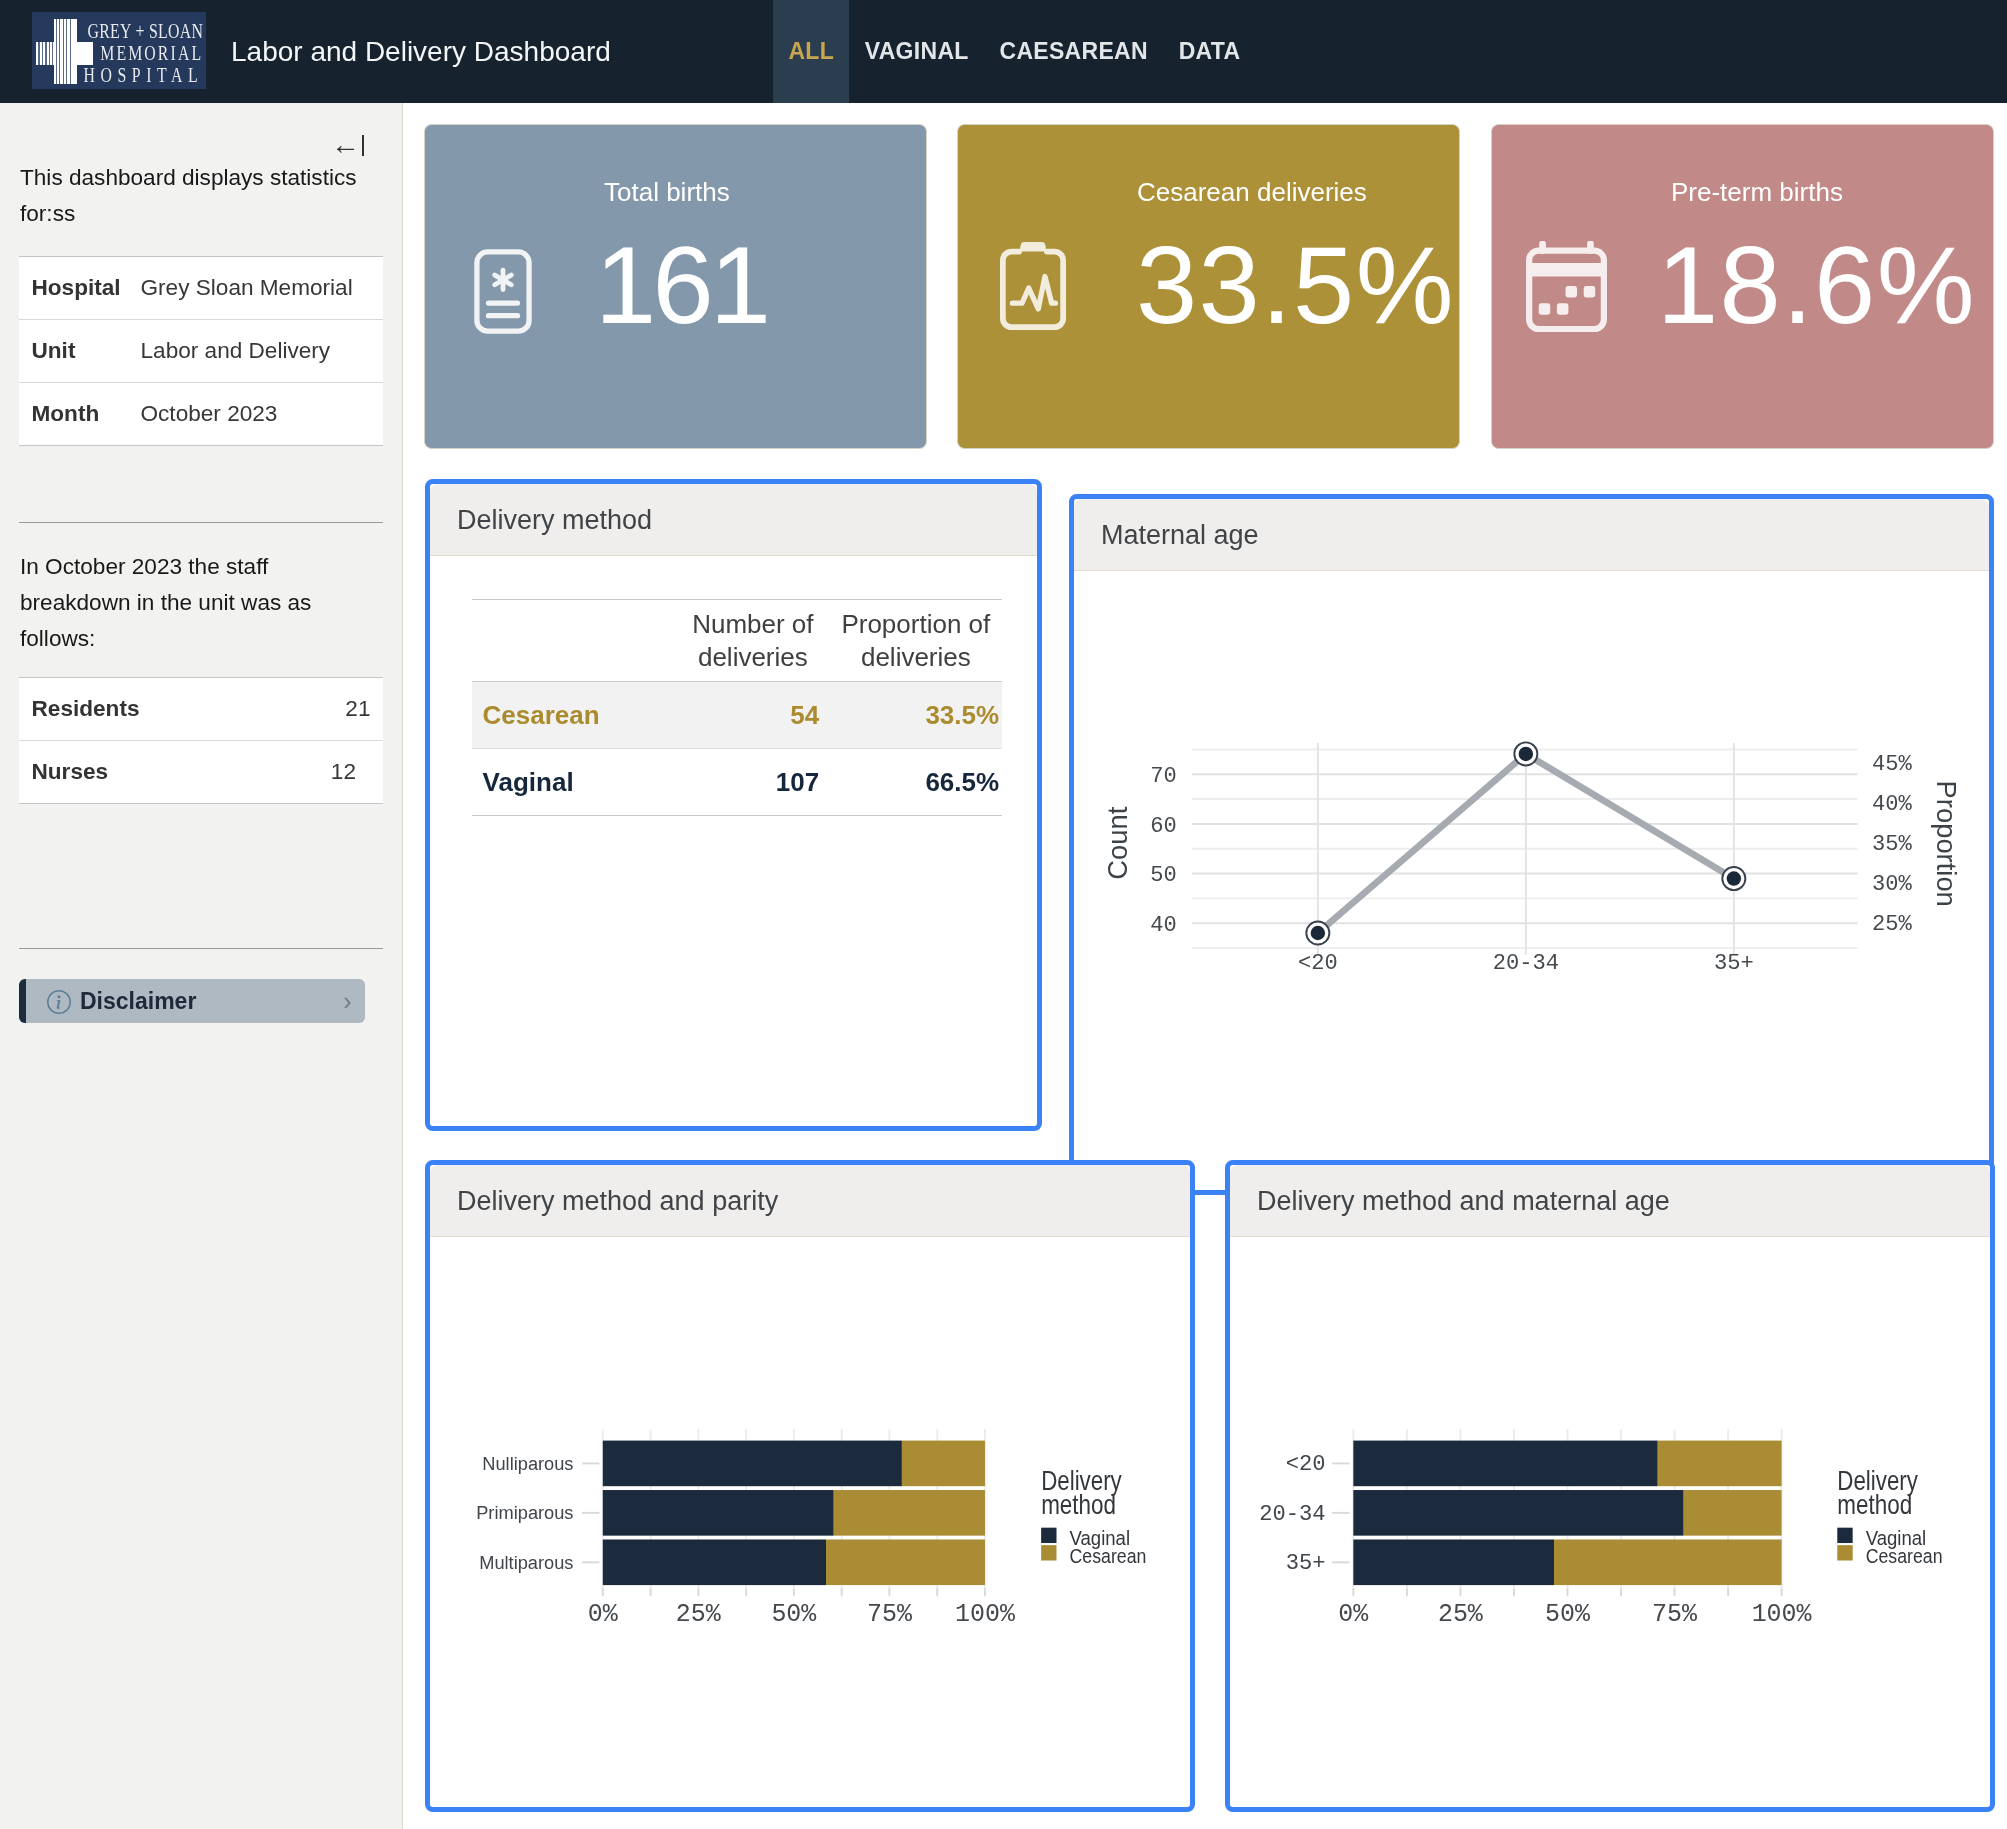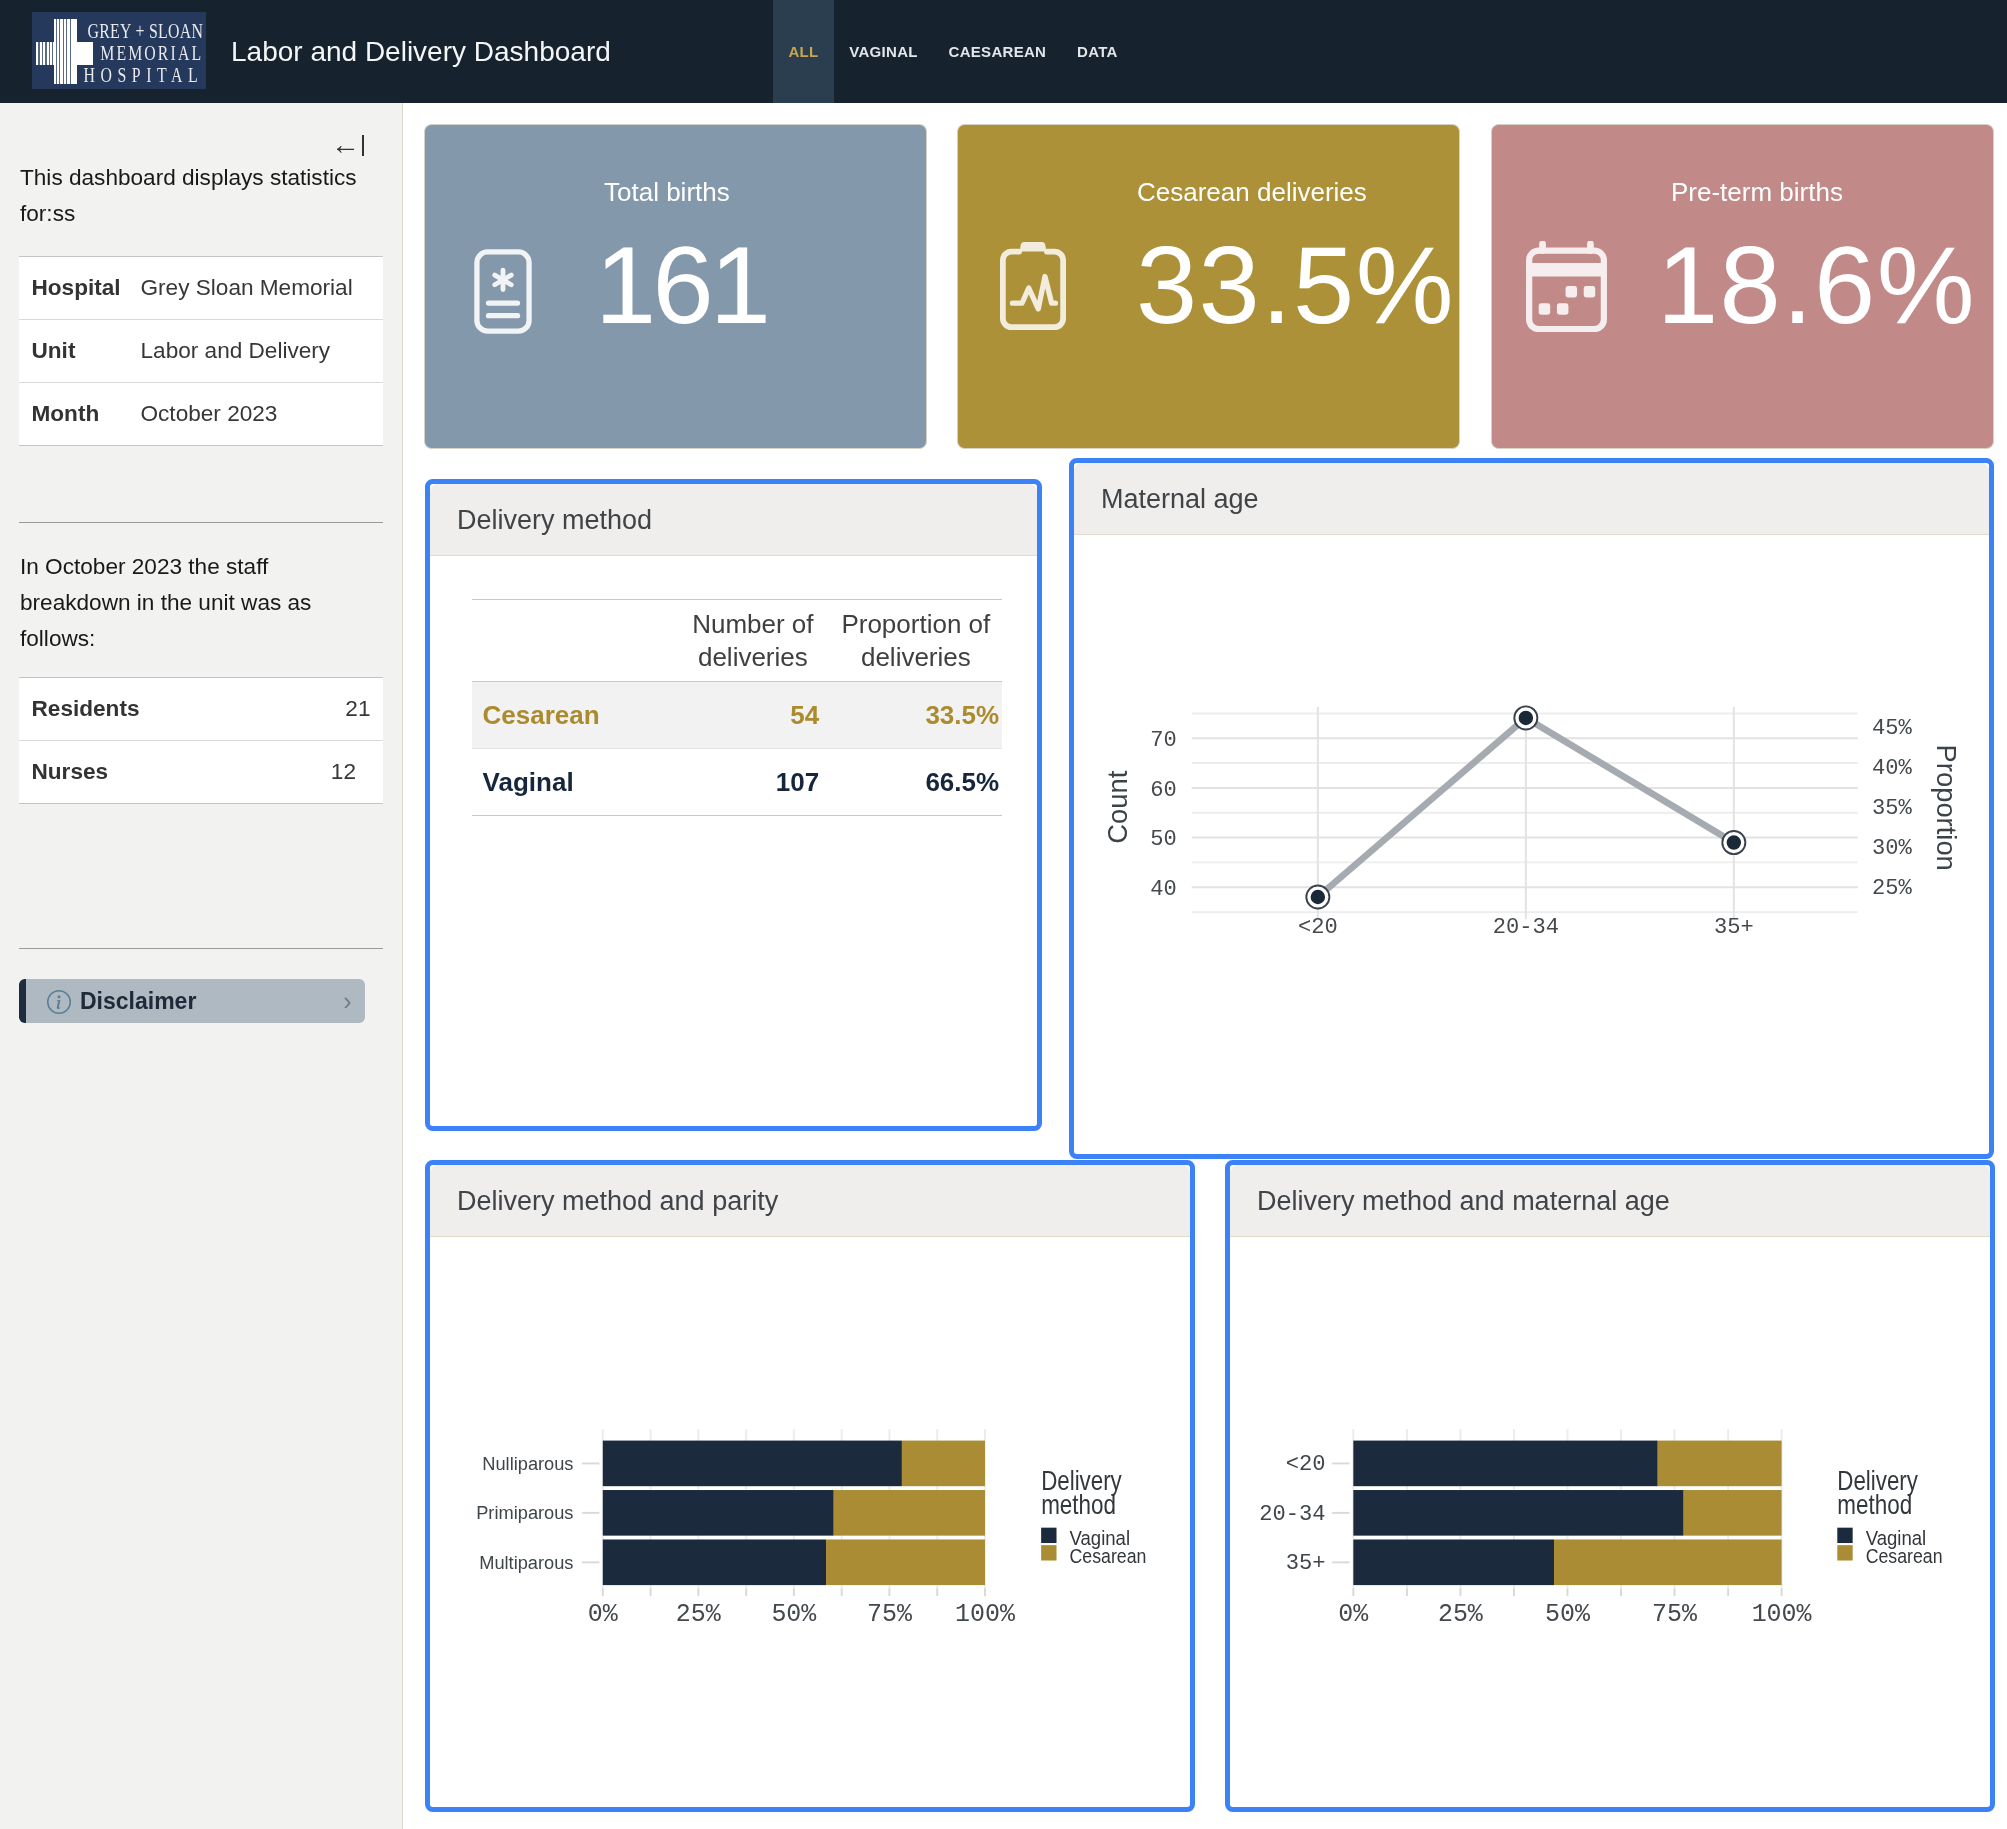--- a/index.html
+++ b/index.html
@@ -9,21 +9,21 @@
   
   .navbar { position:absolute; left:0; top:0; width:2008px; height:103px; background:#16222e; }
   .logo { position:absolute; left:32px; top:11.5px; width:174px; height:77px; background:#24395b; overflow:hidden; }
   .logo .cv { position:absolute; left:22px; top:7.7px; width:23px; height:65px; background:#fff; }
   .logo .ch { position:absolute; left:3.8px; top:30px; width:57px; height:23px; background:#fff; }
   .logo .stripes { position:absolute; left:3.8px; top:7.7px; width:35px; height:65px;
      background:repeating-linear-gradient(90deg, rgba(36,57,91,0) 0px, rgba(36,57,91,0) 2.1px, rgba(36,57,91,0.75) 2.1px, rgba(36,57,91,0.75) 3.5px); }
   .logo .ltxt { position:absolute; right:2.9px; top:8.6px; text-align:right; color:#e9e9ee; font-family:"Liberation Serif", serif; font-size:22px; line-height:22px; white-space:nowrap; transform:scaleX(0.72); transform-origin:right top; }
   .nav-title { position:absolute; left:231px; top:0; height:103px; line-height:103px; color:#f4f6f7; font-size:28px; font-weight:500; }
   .nav-items { position:absolute; left:773px; top:0; height:103px; display:flex; }
-  .nav-item { height:103px; line-height:103px; padding:0 15.4px; color:#e2e6e9; font-size:15px; font-weight:600; letter-spacing:0.3px; }
+  .nav-item { height:103px; line-height:103px; padding:0 15.4px; color:#e2e6e9; font-size:23px; font-weight:600; letter-spacing:0.3px; }
   .nav-item.active { background:#2b3e50; color:#c9a550; }
 
   
   .sidebar { position:absolute; left:0; top:103px; width:403px; height:1726px; background:#f2f2f1; border-right:1px solid #ddd8cc; }
   .collapse-ic { position:absolute; left:331px; top:128px; font-size:29px; color:#333; }
   .sb-text { position:absolute; left:20px; color:#191919; font-size:22.6px; line-height:36px; }
   .sb-table { position:absolute; left:19px; width:364px; table-layout:fixed; background:#fff; border-collapse:collapse; font-size:22.6px; color:#373737; }
   .sb-table td { border-top:1px solid #d9d9d9; height:63px; padding:0 12.5px; }
   .sb-table tr:first-child td { border-top:1.9px solid #c4c4c4; }
   .sb-table { border-bottom:1.9px solid #c4c4c4; }
@@ -173,21 +173,21 @@
         </tr>
     <tr>
           <td class="rowlbl navy">Vaginal</td>
           <td class="num navy">107</td>
           <td class="num navy">66.5%</td>
         </tr>
   </tbody>
     </table>
 </div>
 
-<div class="card" style="left:1069px; top:458px; width:925px; height:701px;">
+<div class="card" style="left:1069px; top:494px; width:925px; height:701px;">
   <div class="card-h">Maternal age</div>
   <svg class="abs" style="left:0; top:72px;" width="925" height="580" viewBox="0 0 963 604">
     <g stroke="#ededed" stroke-width="2">
       <line x1="122.5" y1="185.8" x2="816" y2="185.8"></line>
       <line x1="122.5" y1="237.5" x2="816" y2="237.5"></line>
       <line x1="122.5" y1="289.2" x2="816" y2="289.2"></line>
       <line x1="122.5" y1="340.9" x2="816" y2="340.9"></line>
       <line x1="122.5" y1="392.7" x2="816" y2="392.7"></line>
     </g>
     <g stroke="#e2e2e2" stroke-width="2">

